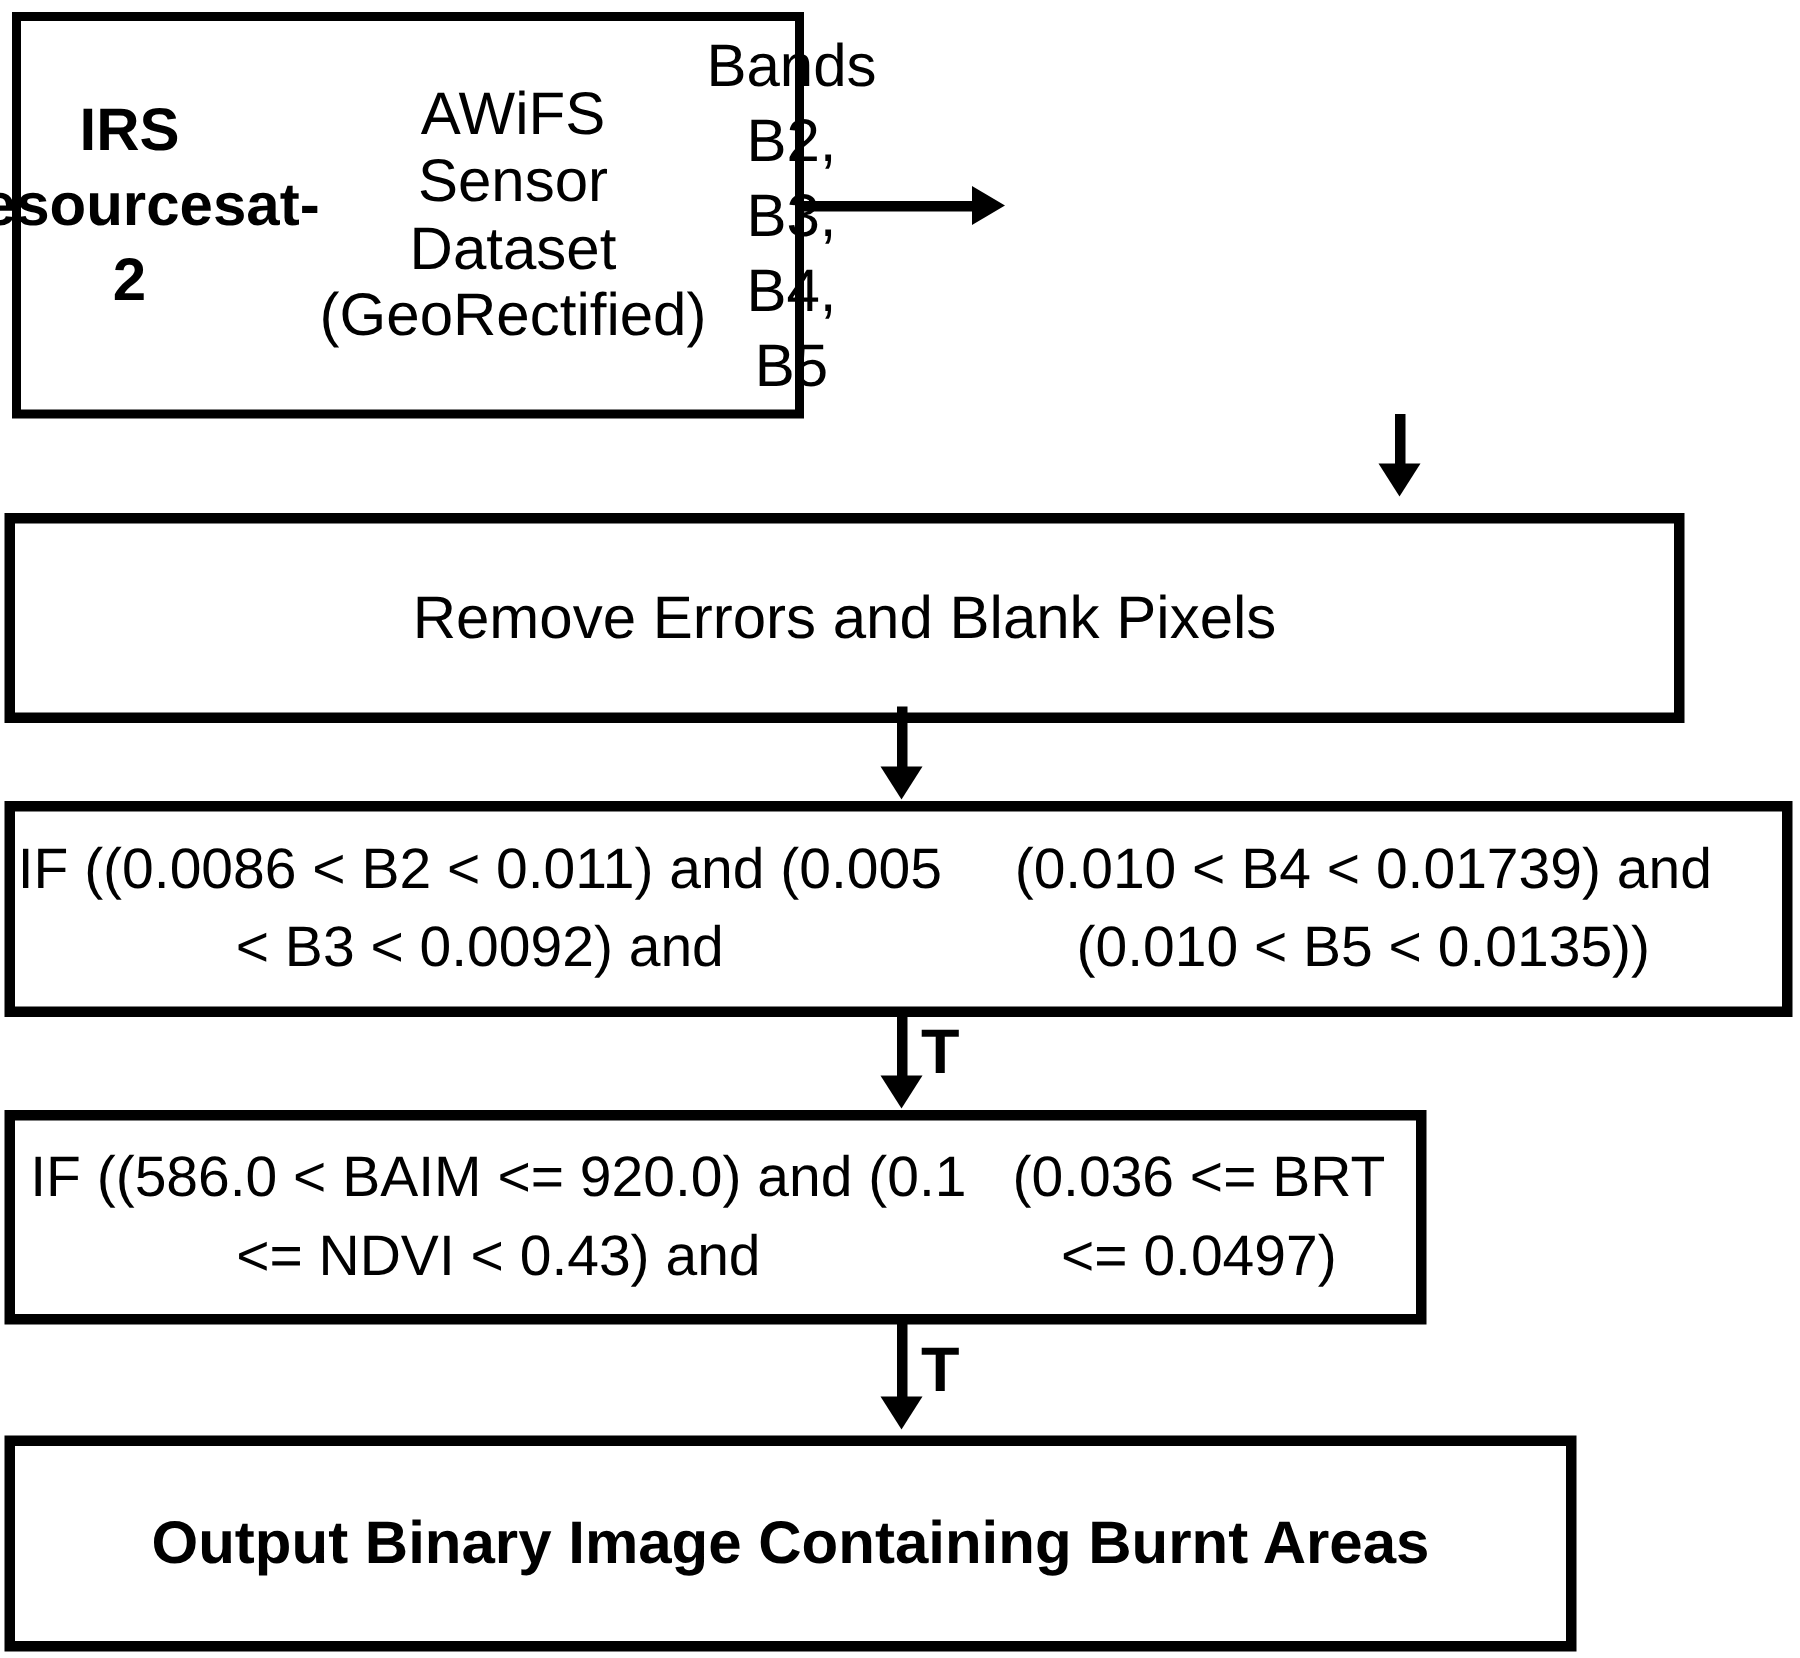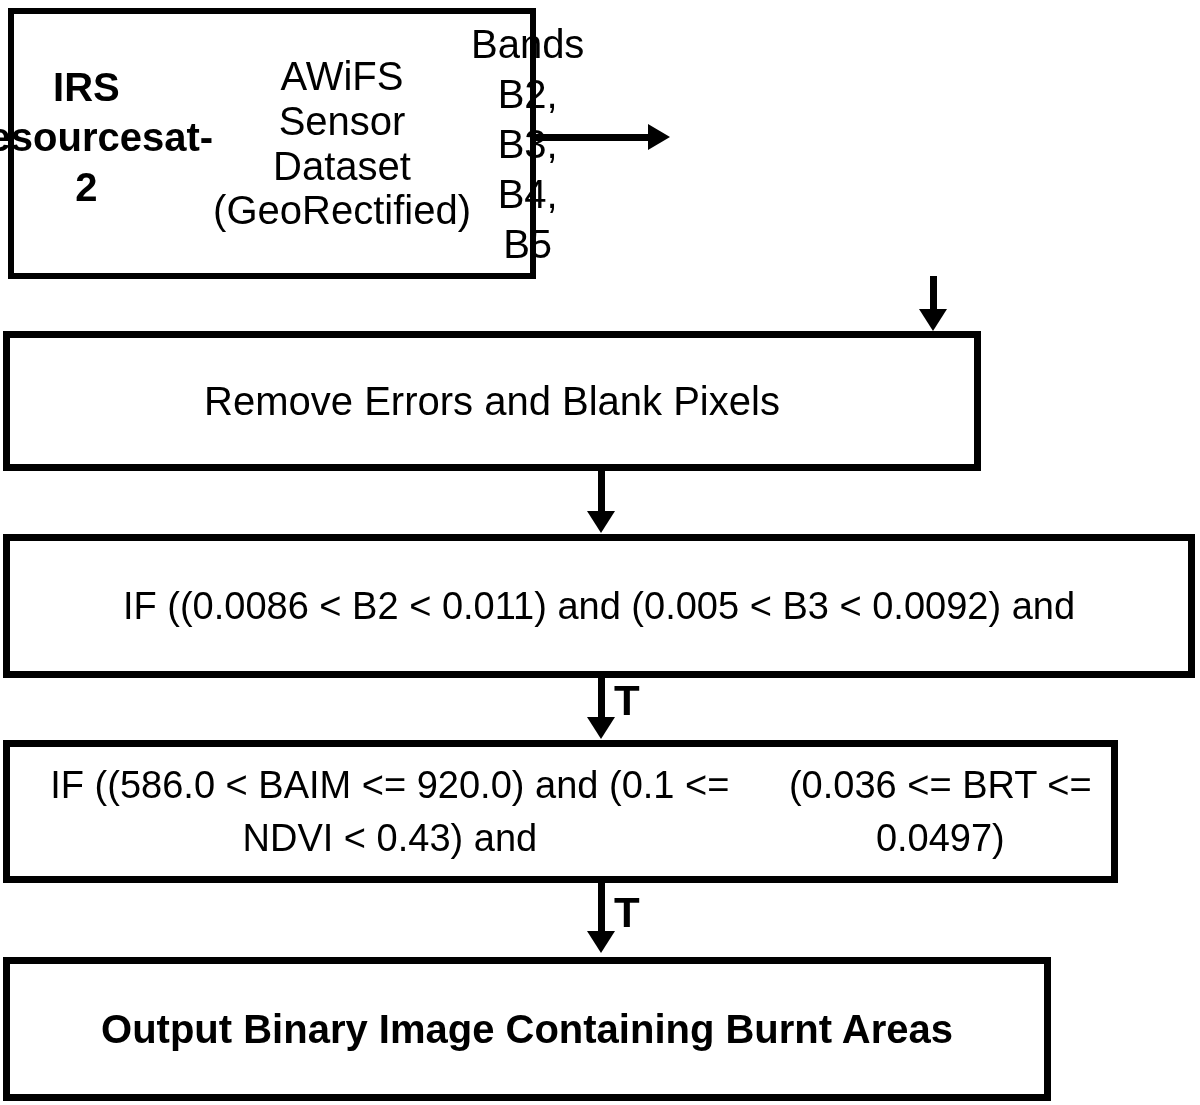--- a/index.html
+++ b/index.html
@@ -29,25 +29,25 @@
   .n-input { left: 8px; top: 8px; width: 528px; height: 271px; font-size: 40px; }
   .n-input .title { font-weight: bold; font-size: 40px; margin-bottom: 13px; }
   .n-input .sub { line-height: 1.12; }
   .n-input .bands { }
 
   
   .n-pre { left: 670px; top: 5px; width: 523px; height: 271px; font-size: 40px; line-height: 1.55; }
   .n-pre .b { font-weight: bold; }
 
   
-  .n-remove { left: 3px; top: 331px; width: 978px; height: 140px; font-size: 40px; }
+  .n-remove { left: 3px; top: 342px; width: 1120px; height: 140px; font-size: 40px; }
 
   
   .n-cond1 { left: 3px; top: 534px; width: 1192px; height: 144px; font-size: 38px; line-height: 1.38; }
-  .n-cond2 { left: 3px; top: 740px; width: 1115px; height: 143px; font-size: 38px; line-height: 1.38; }
+  .n-cond2 { left: 3px; top: 740px; width: 948px; height: 143px; font-size: 38px; line-height: 1.38; }
 
   
   .n-output { left: 3px; top: 957px; width: 1048px; height: 144px; font-size: 40px; font-weight: bold; }
 
   
   .arrow { position: absolute; }
   .shaft-h { position: absolute; left: 0; top: 10px; height: 7px; background: #000000; }
   .head-right {
     position: absolute; width: 0; height: 0;
     border-top: 13px solid transparent;
@@ -115,20 +115,21 @@
     <div>Remove Errors and Blank Pixels</div>
   </div>
 
   <div class="arrow a-v2">
     <div class="shaft-v"></div>
     <div class="head-down"></div>
   </div>
 
   <div class="node wide n-cond1">
     <div>IF ((0.0086 &lt; B2 &lt; 0.011) and (0.005 &lt; B3 &lt; 0.0092) and</div>
+    <div>(0.010 &lt; B4 &lt; 0.01739) and (0.010 &lt; B5 &lt; 0.0135))</div>
   </div>
 
   <div class="arrow a-v3">
     <div class="shaft-v"></div>
     <div class="head-down"></div>
   </div>
   <div class="t-label t-1">T</div>
 
   <div class="node wide n-cond2">
     <div>IF ((586.0 &lt; BAIM &lt;= 920.0) and (0.1 &lt;= NDVI &lt; 0.43) and</div>

